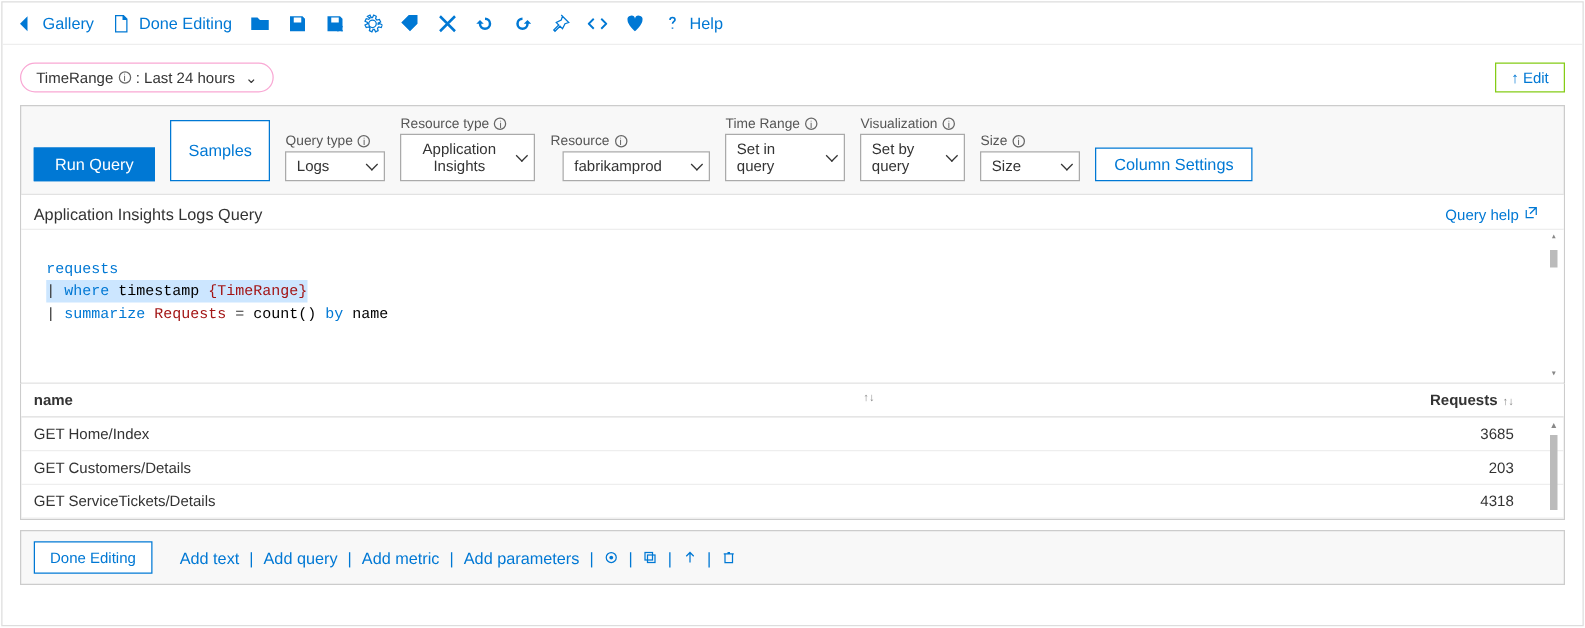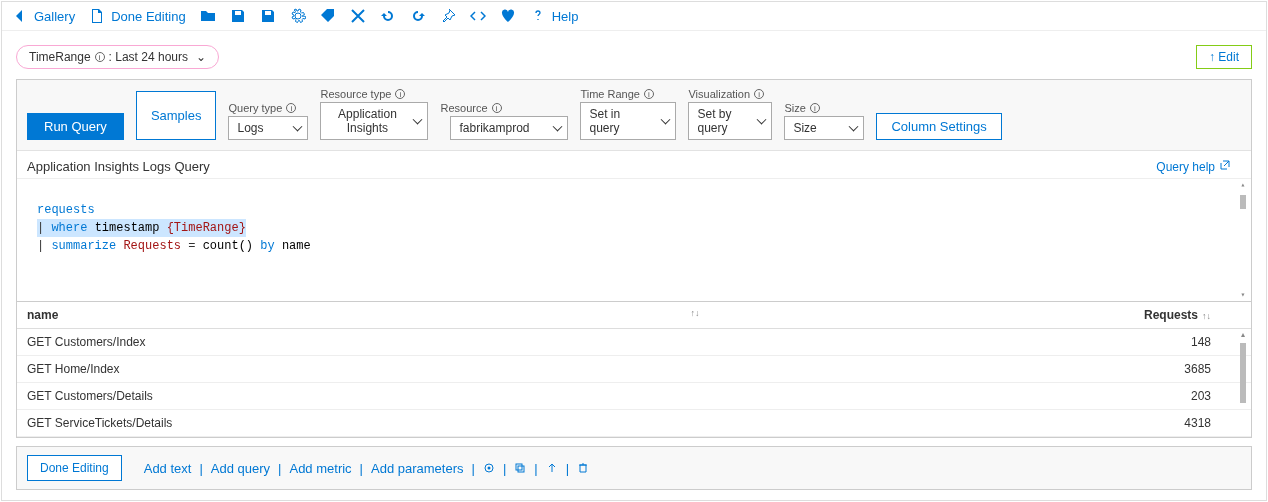--- a/index.html
+++ b/index.html
@@ -256,24 +256,20 @@
 
   <div class="tbl-wrap">
     <table>
       <thead>
         <tr>
           <th><span>name</span><span class="sort-icn" style="float:right;margin-right:30px">↑↓</span></th>
           <th class="req"><span>Requests</span><span class="sort-icn">↑↓</span></th>
         </tr>
       </thead>
       <tbody>
-        <tr>
-            <td>GET Customers/Index</td>
-            <td class="req">148</td>
-          </tr>
         <tr>
             <td>GET Home/Index</td>
             <td class="req">3685</td>
           </tr>
         <tr>
             <td>GET Customers/Details</td>
             <td class="req">203</td>
           </tr>
         <tr>
             <td>GET ServiceTickets/Details</td>

